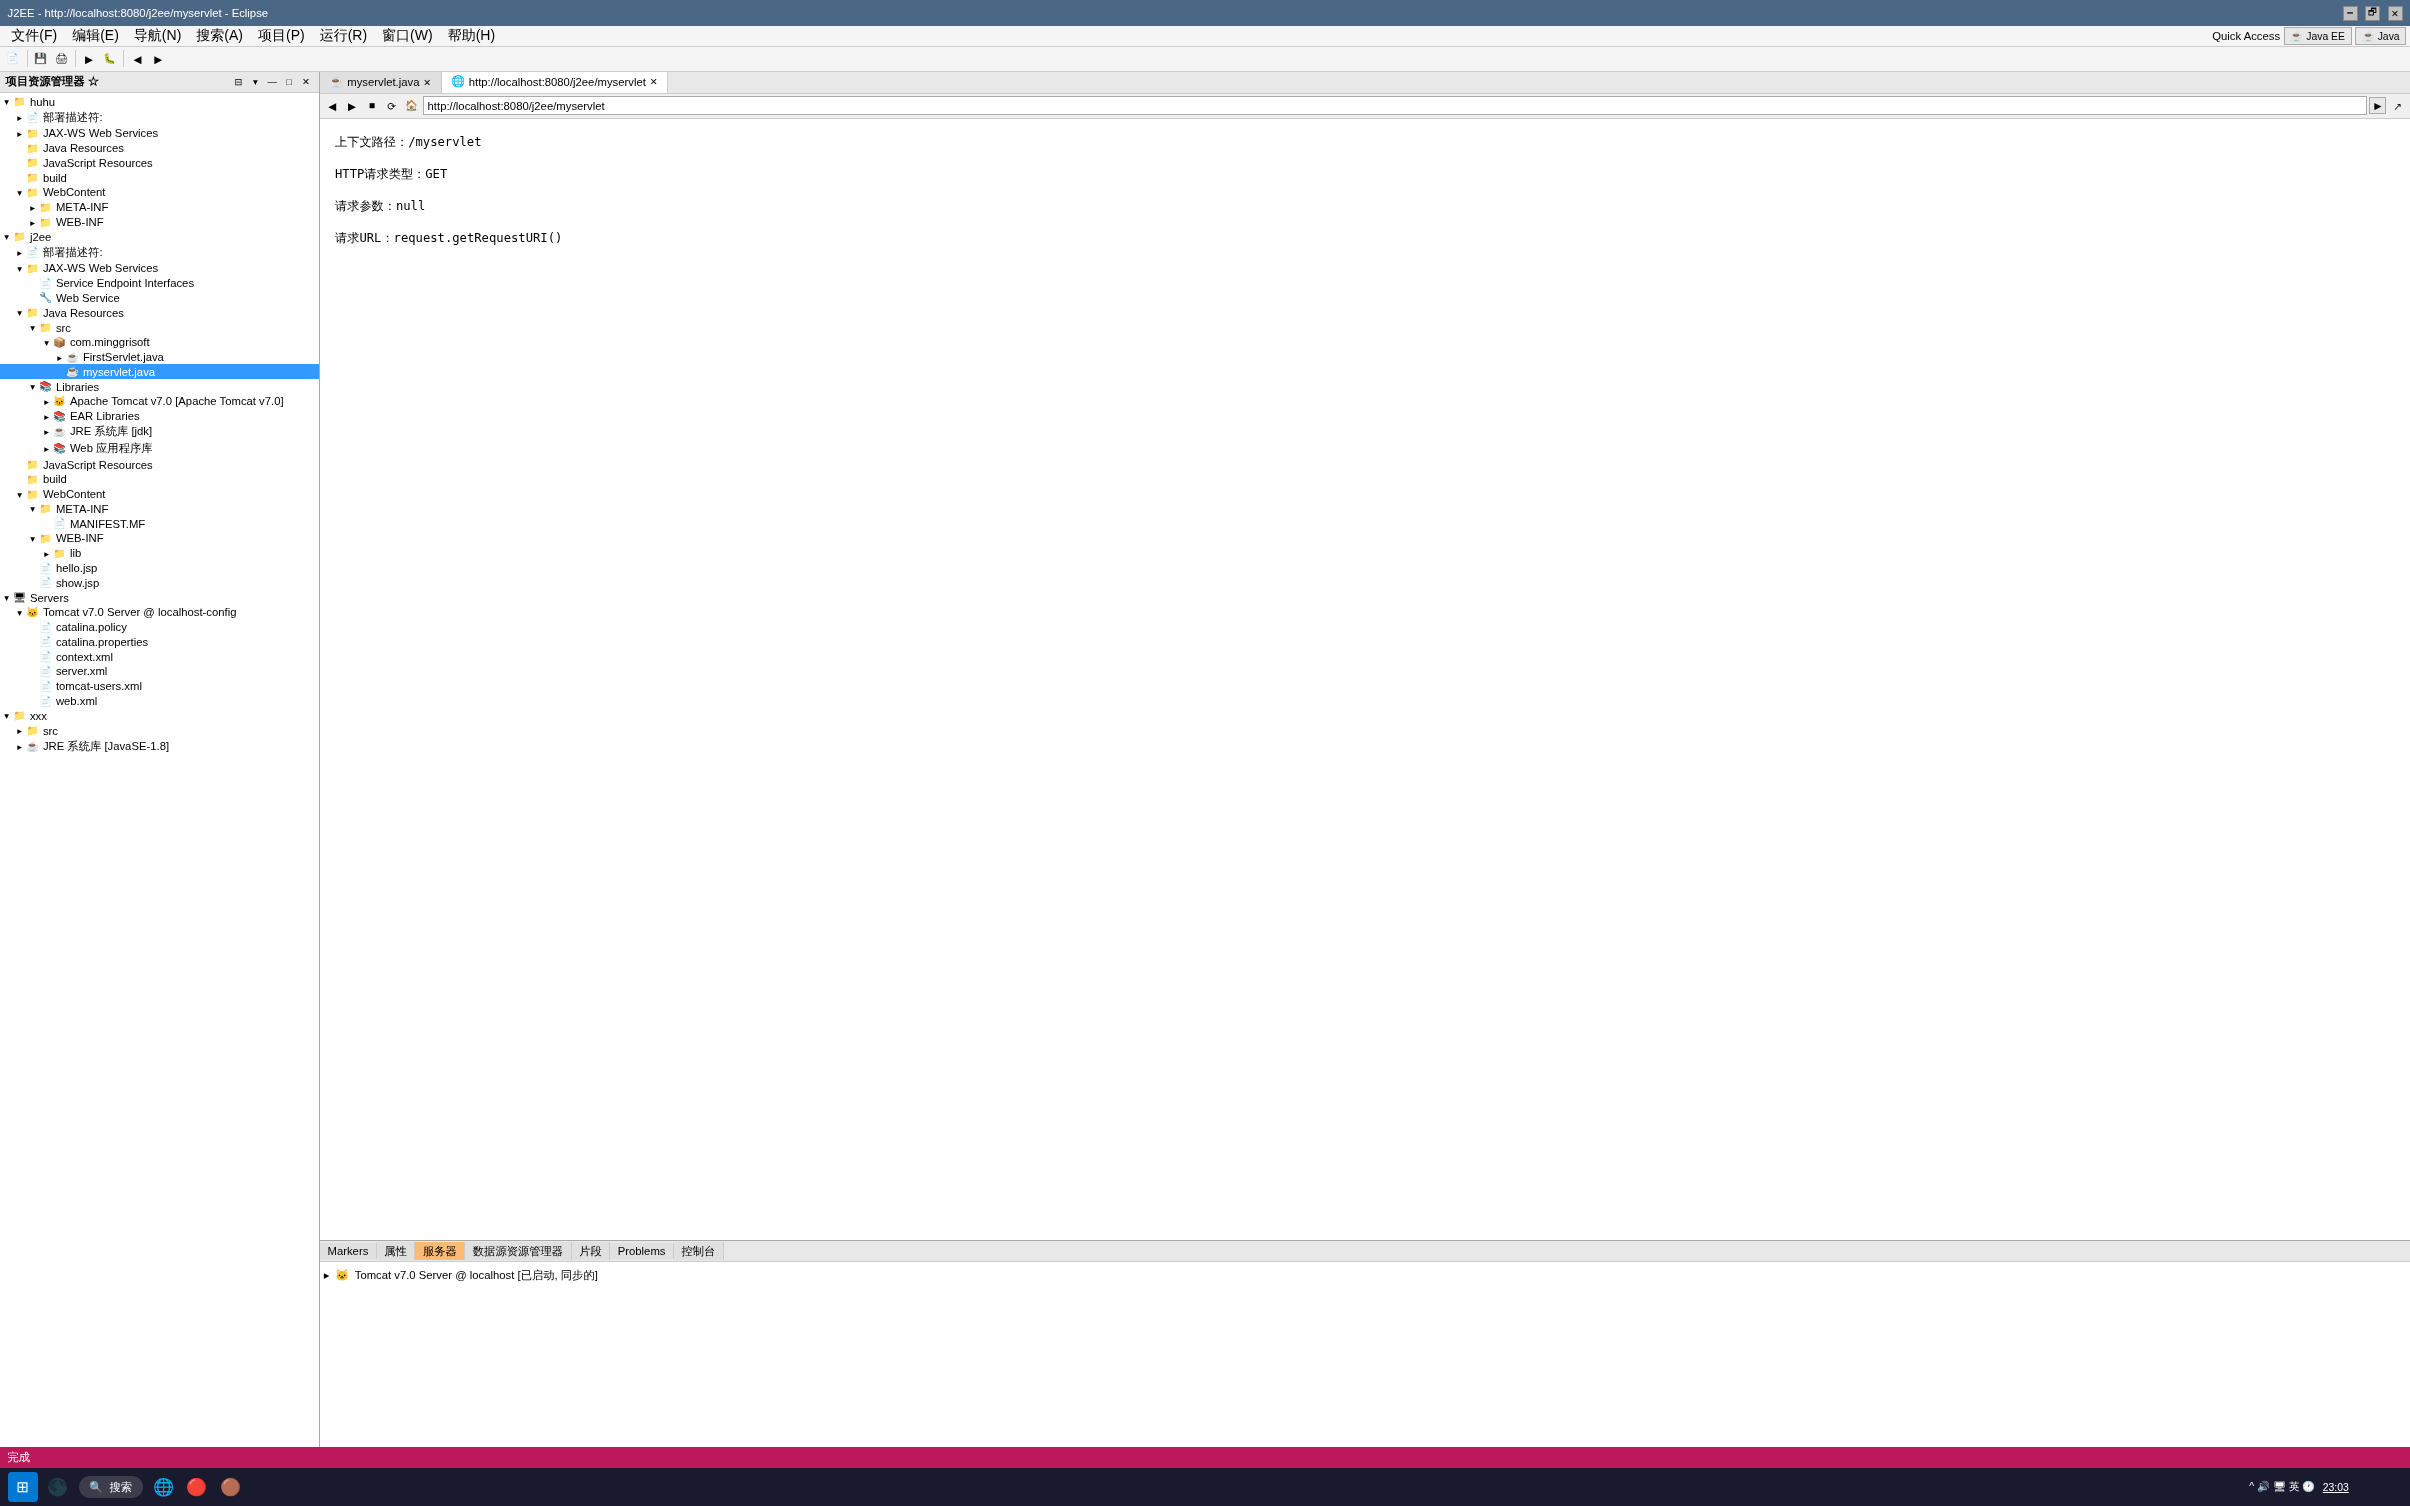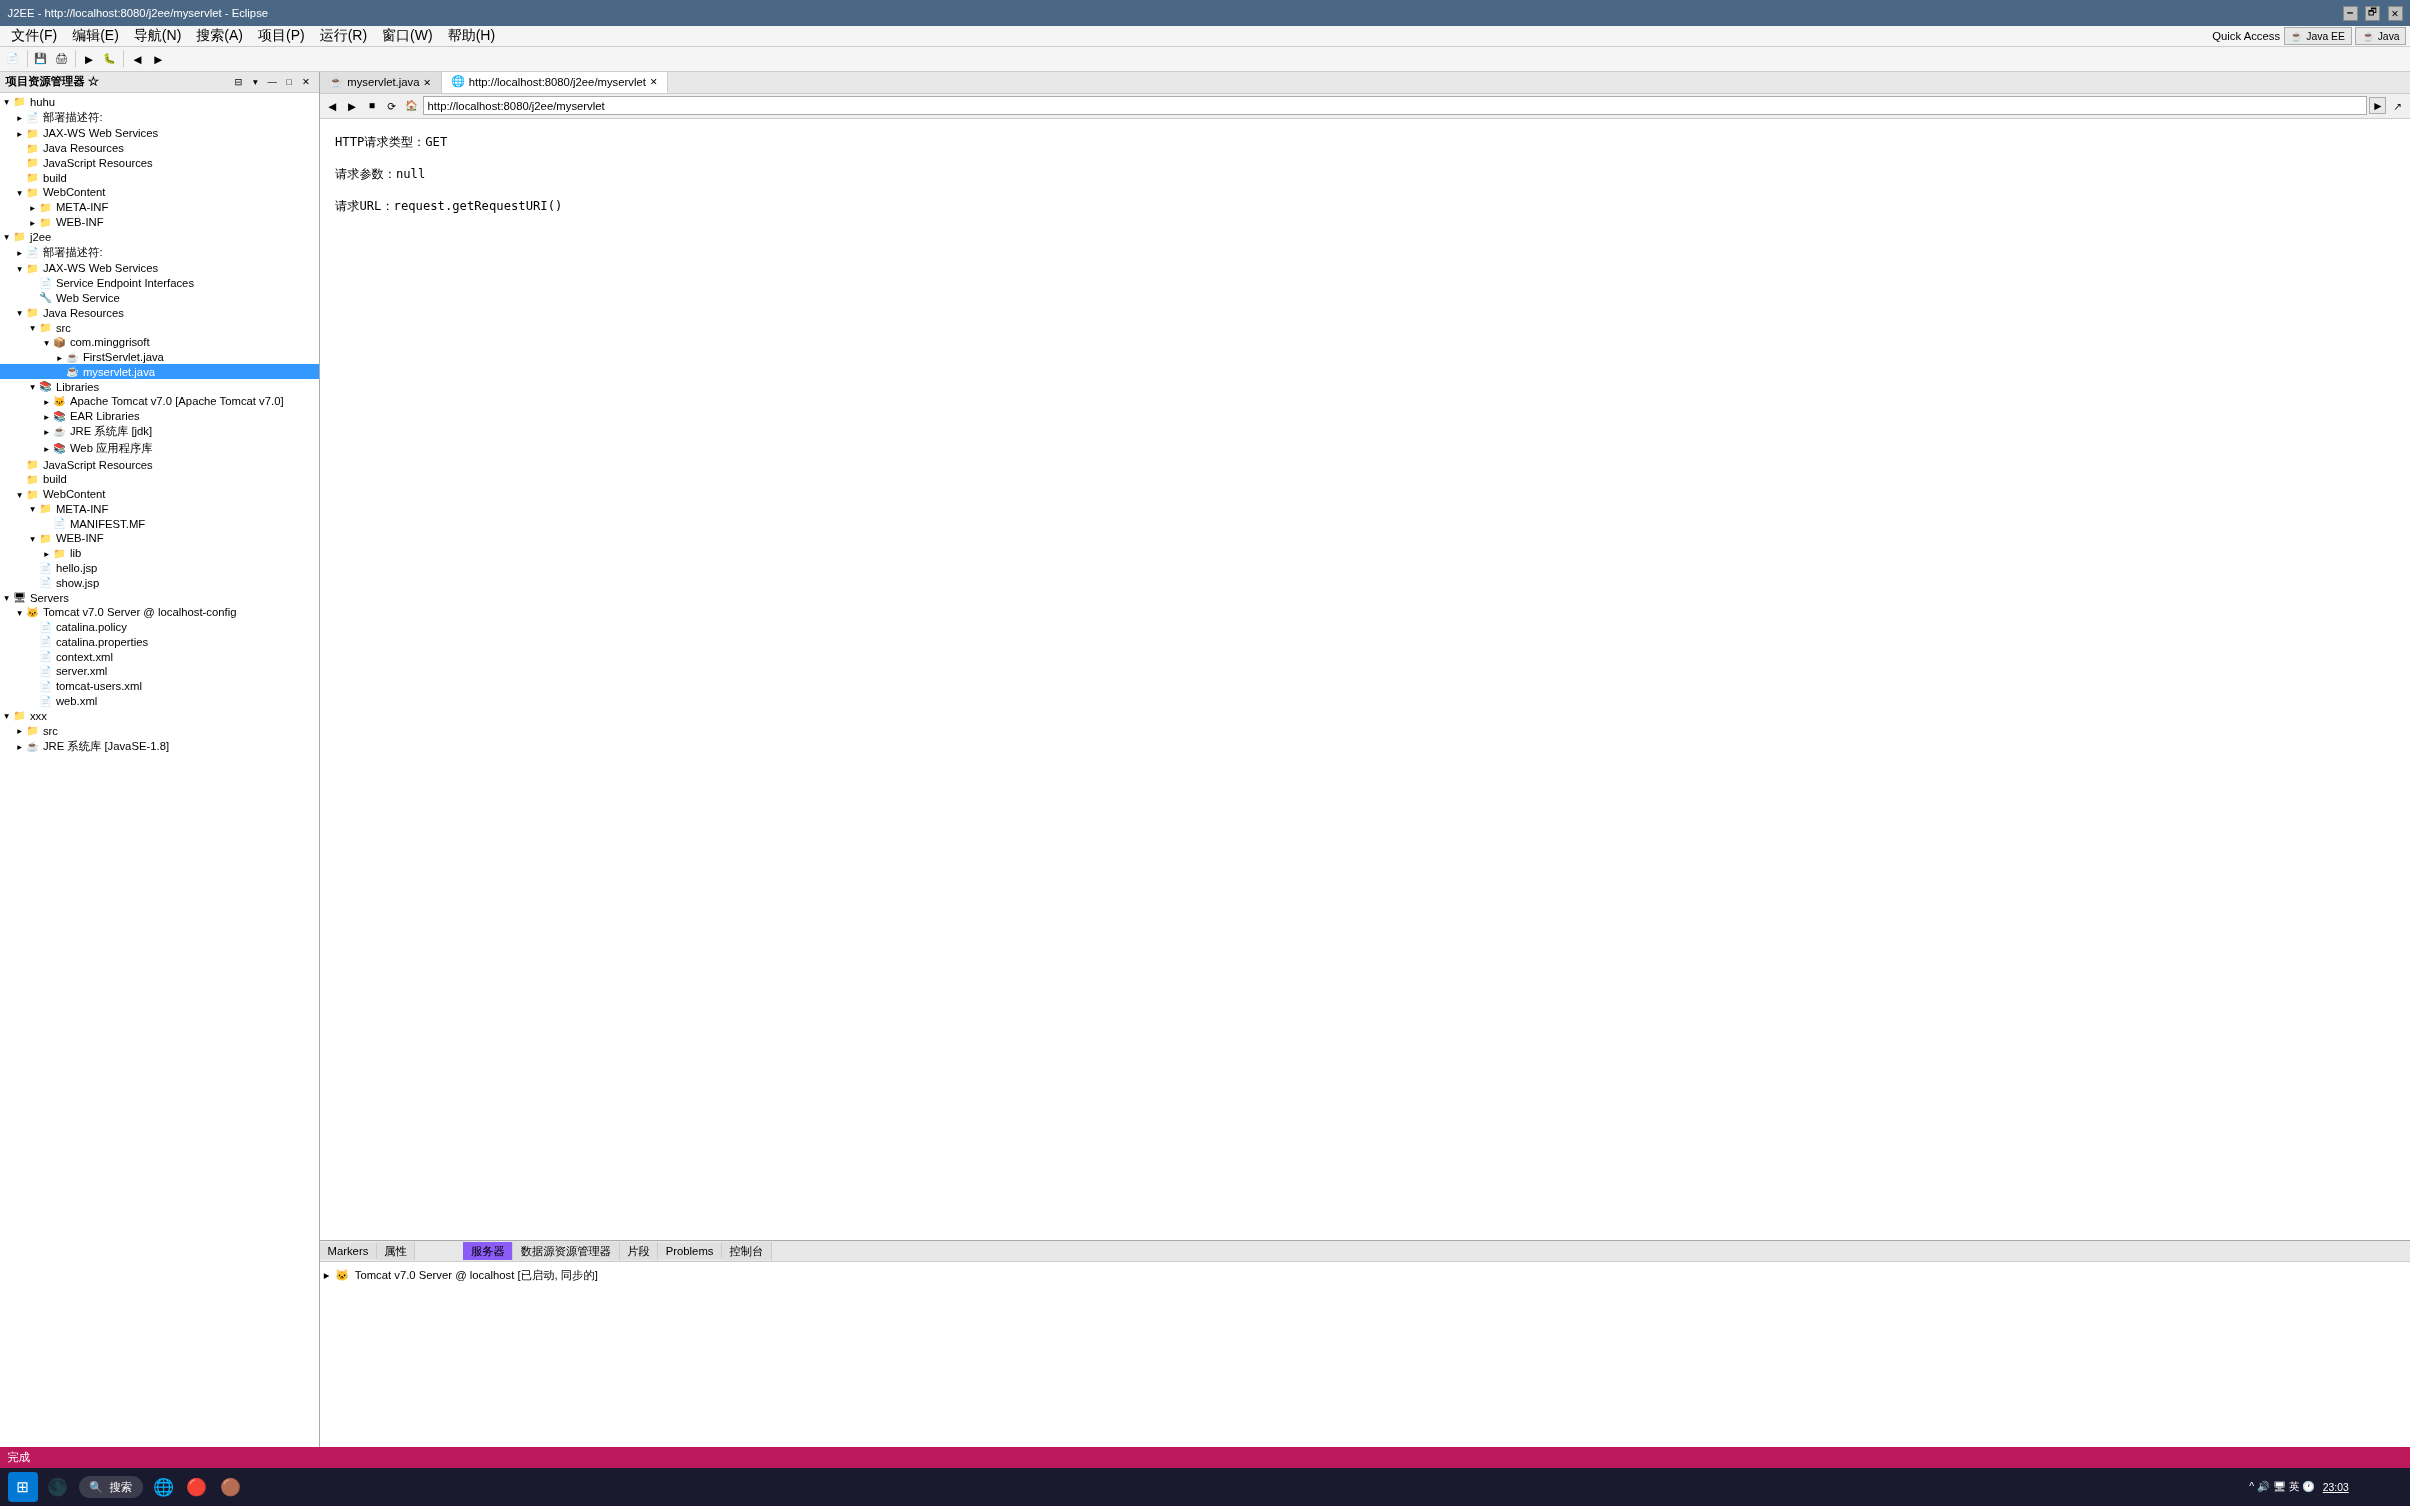--- a/index.html
+++ b/index.html
@@ -55,21 +55,21 @@
     .browser-go-btn { width: 17px; height: 17px; border: 0.9px solid #aaa; background: #e8e8e8; cursor: pointer; font-size: 9.4px; display: flex; align-items: center; justify-content: center; }
 
     
     #browser-content { flex: 1; background: #fff; padding: 15px; font-family: monospace; font-size: 12.2px; overflow: auto; }
     .content-line { margin-bottom: 15px; }
 
     
     #bottom-panel { height: 207px; border-top: 1.9px solid #aaa; display: flex; flex-direction: column; background: #fff; }
     #bottom-tabs { background: #e8e8e8; border-bottom: 0.9px solid #ccc; display: flex; align-items: center; height: 21px; }
     .bottom-tab { padding: 1.9px 7.5px; border-right: 0.9px solid #ccc; cursor: pointer; font-size: 11.3px; background: #e0e0e0; display: flex; align-items: center; gap: 1.9px; }
-    .bottom-tab.active { background: #8b5cf6; margin-left: 48px; }
+    .bottom-tab.active { background: #fdba74; }
     #bottom-content { flex: 1; padding: 3.8px; overflow: auto; }
     .server-item { display: flex; align-items: center; gap: 5.6px; padding: 1.9px 0; font-size: 11.3px; }
 
     
     #status-bar { background: #be185d; color: #fff; height: 21px; display: flex; align-items: center; padding: 0 7.5px; font-size: 11.3px; }
 
     
     #taskbar { background: #1a1a2e; color: #fff; height: 38px; display: flex; align-items: center; padding: 0 7.5px; gap: 7.5px; }
     #start-btn { width: 30px; height: 30px; background: #0078d4; border-radius: 3.8px; display: flex; align-items: center; justify-content: center; cursor: pointer; }
     .taskbar-icon { width: 26px; height: 26px; display: flex; align-items: center; justify-content: center; cursor: pointer; border-radius: 3.8px; }
@@ -430,20 +430,21 @@
       <button class="browser-nav-btn">▶</button>
       <button class="browser-nav-btn">■</button>
       <button class="browser-nav-btn">⟳</button>
       <button class="browser-nav-btn">🏠</button>
       <input id="url-bar" type="text" value="http://localhost:8080/j2ee/myservlet" style="">
       <button class="browser-go-btn">▶</button>
       <button class="browser-nav-btn">↗</button>
     </div>
 
     <div id="browser-content">
+    <div class="content-line">上下文路径：/myservlet</div>
         <div class="content-line">HTTP请求类型：GET</div>
         <div class="content-line">请求参数：null</div>
         <div class="content-line">请求URL：request.getRequestURI()</div>
       </div>
 
     <div id="bottom-panel">
       <div id="bottom-tabs">
       <div class="bottom-tab">Markers</div>
           <div class="bottom-tab">属性</div>
           <div class="bottom-tab active">服务器</div>

